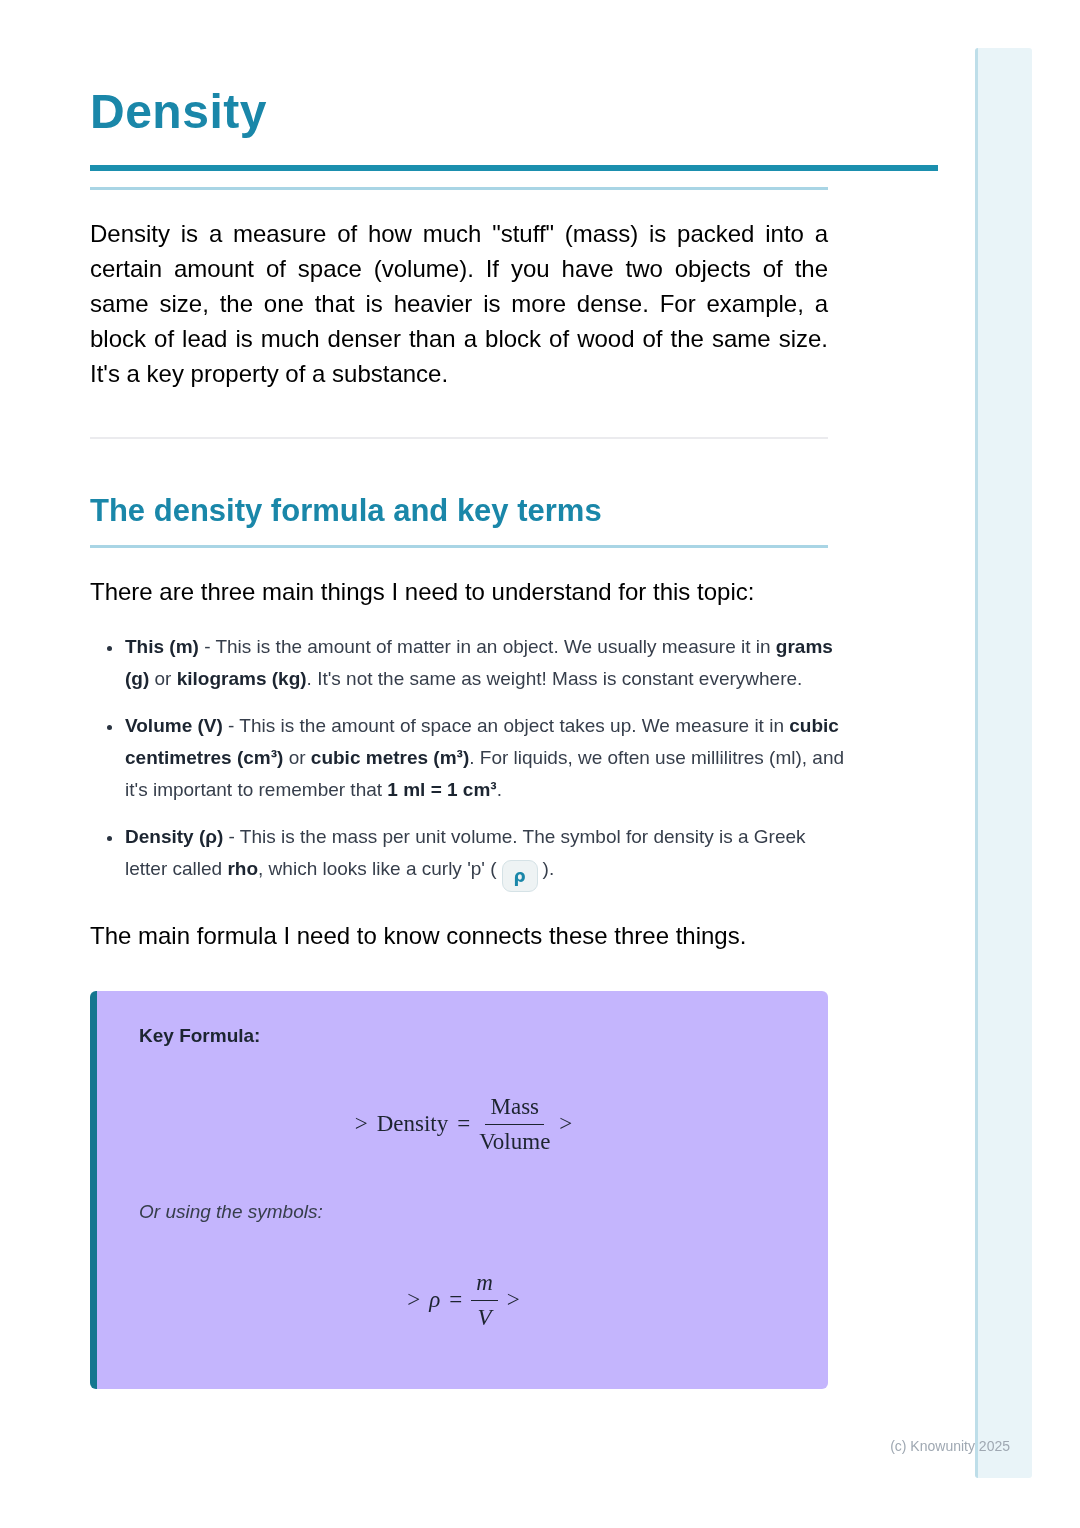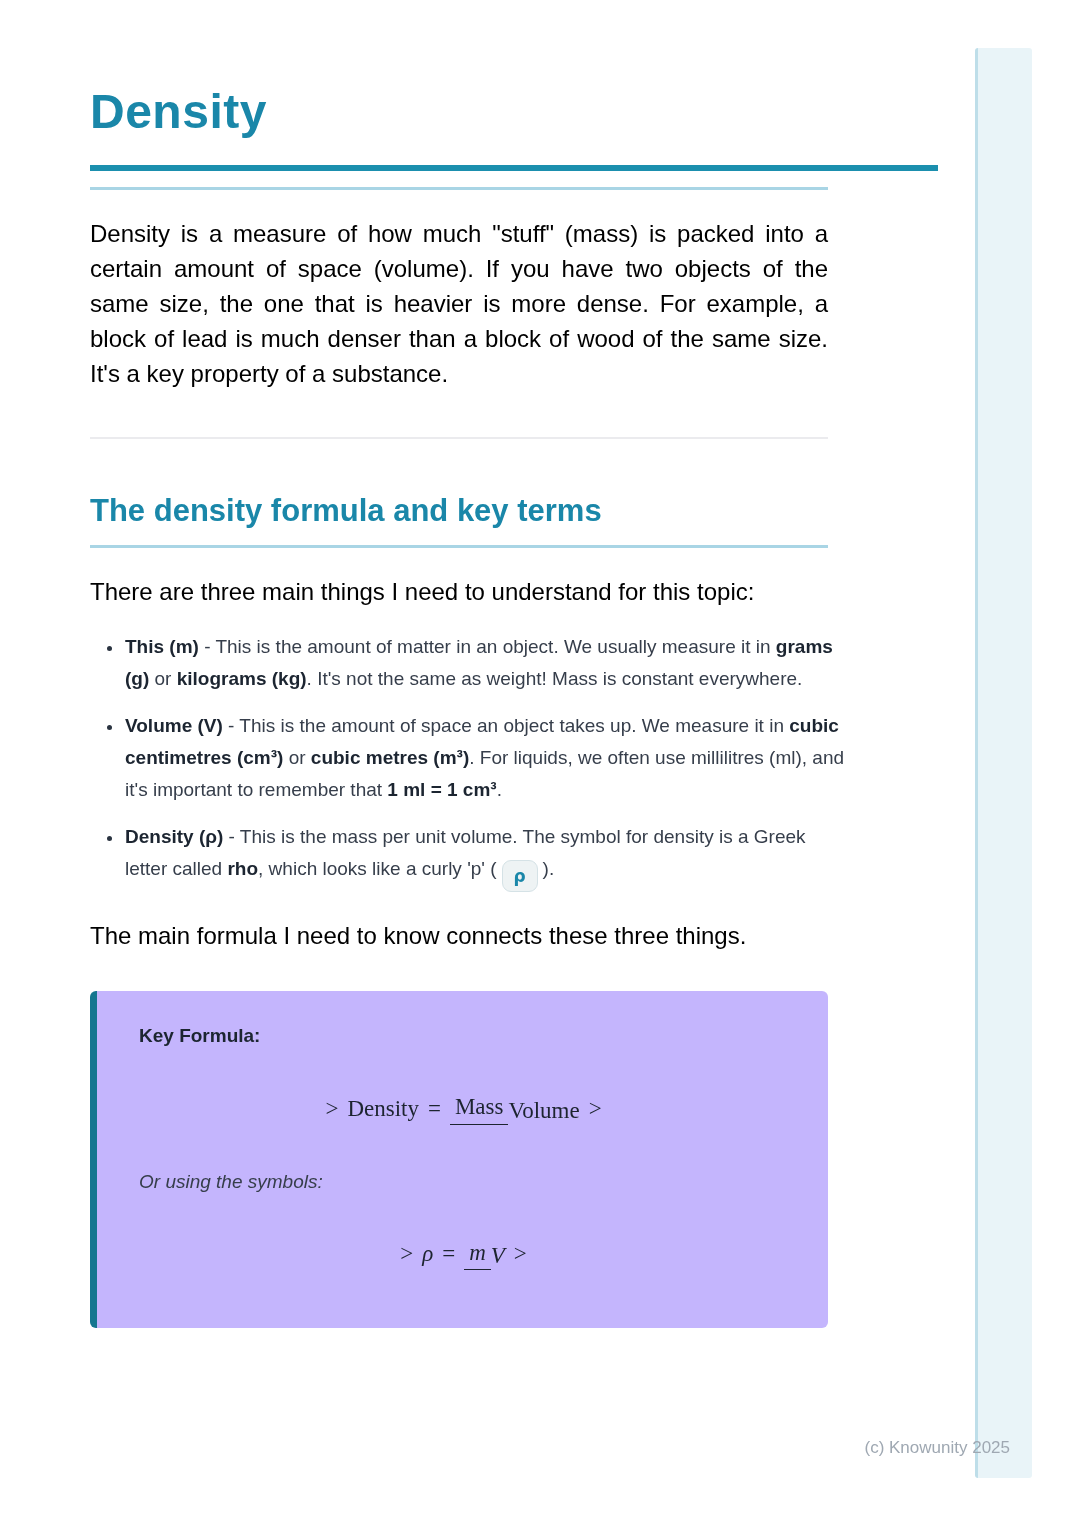--- a/index.html
+++ b/index.html
@@ -139,36 +139,36 @@
     justify-content: center;
     align-items: center;
     gap: 9px;
     margin-top: 46px;
     font-family: "Liberation Serif", serif;
     font-size: 23px;
     color: #1d2430;
   }
   .formula .frac {
     display: inline-flex;
-    flex-direction: row;
+    flex-direction: column;
     align-items: center;
     line-height: 1.2;
   }
   .formula .frac .num {
     padding: 0 5px 3px 5px;
     border-bottom: 1.6px solid #1d2430;
   }
   .formula .frac .den { padding-top: 3px; }
   .formula .math-var { font-style: italic; }
 
   .footer {
     position: absolute;
     top: 1438px;
     right: 70px;
-    font-size: 17px;
+    font-size: 14px;
     color: #9fa8b2;
     z-index: 2;
   }
 </style>
 </head>
 <body>
 
 <div class="page-strip"></div>
 
 <main class="doc">

